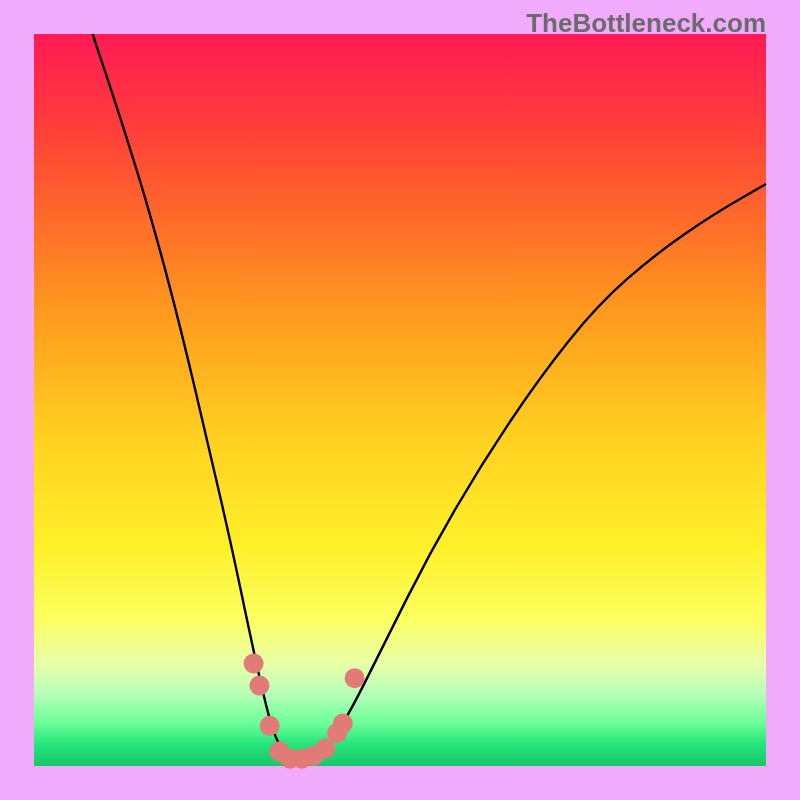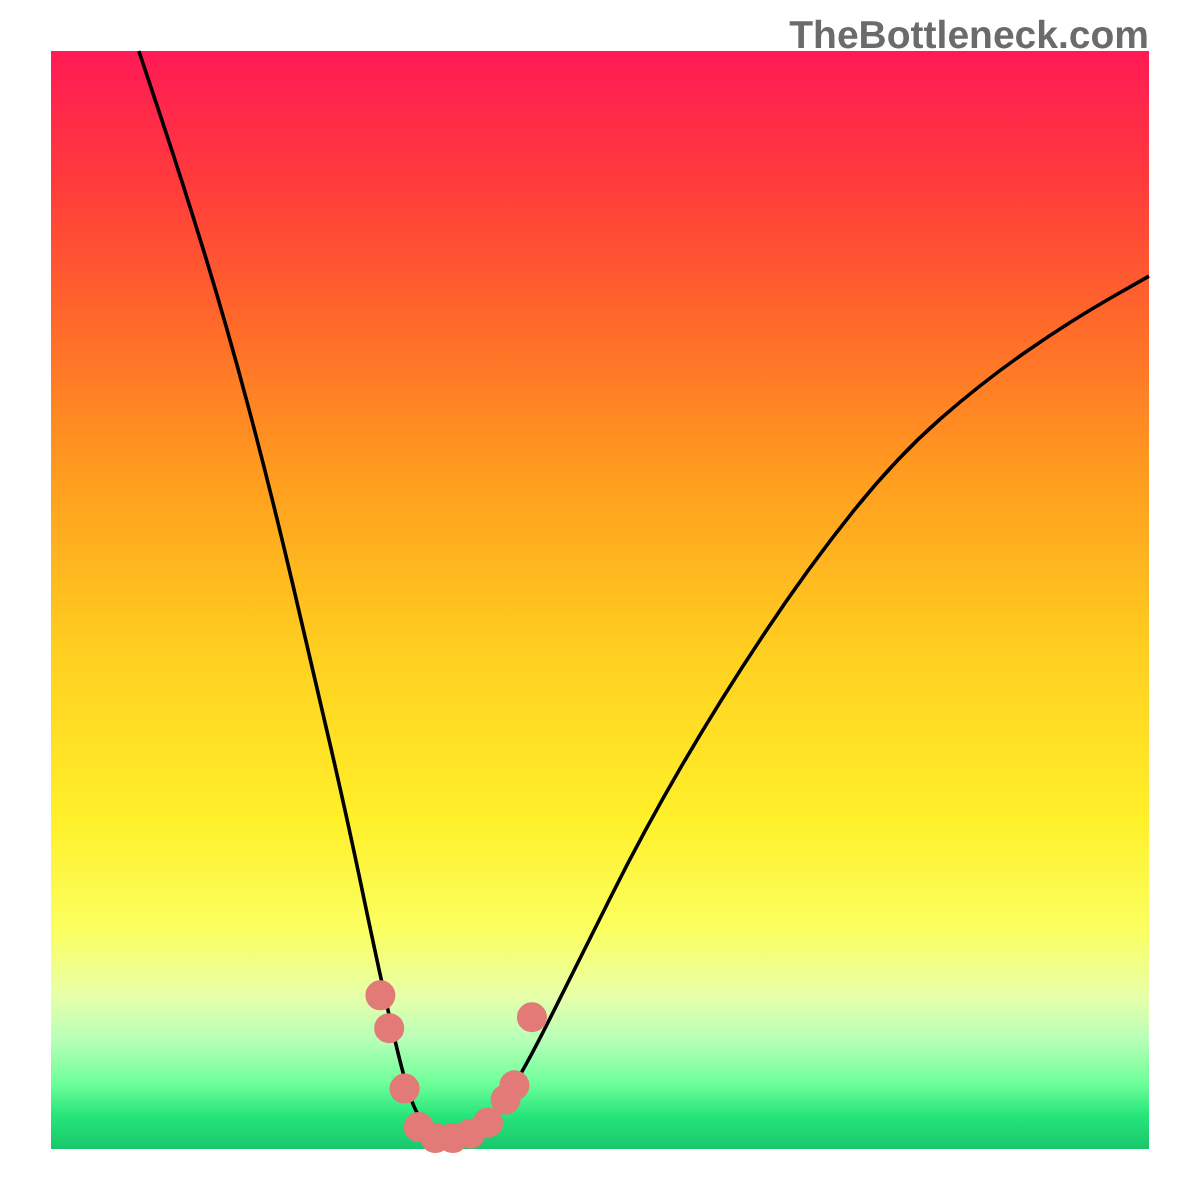--- a/index.html
+++ b/index.html
@@ -9,21 +9,21 @@
     height: 800px;
     background: #000000;
     overflow: hidden;
   }
   .frame {
     position: absolute;
     top: 0;
     left: 0;
     width: 800px;
     height: 800px;
-    background: #ffffff;
+    background: #f0abfc;
   }
   .plot-area {
     position: absolute;
     background: linear-gradient(to bottom,
       #ff1a55 0%,
       #ff3b3b 12%,
       #ff6a2a 25%,
       #ff9a1f 38%,
       #ffd020 55%,
       #fff02a 70%,

